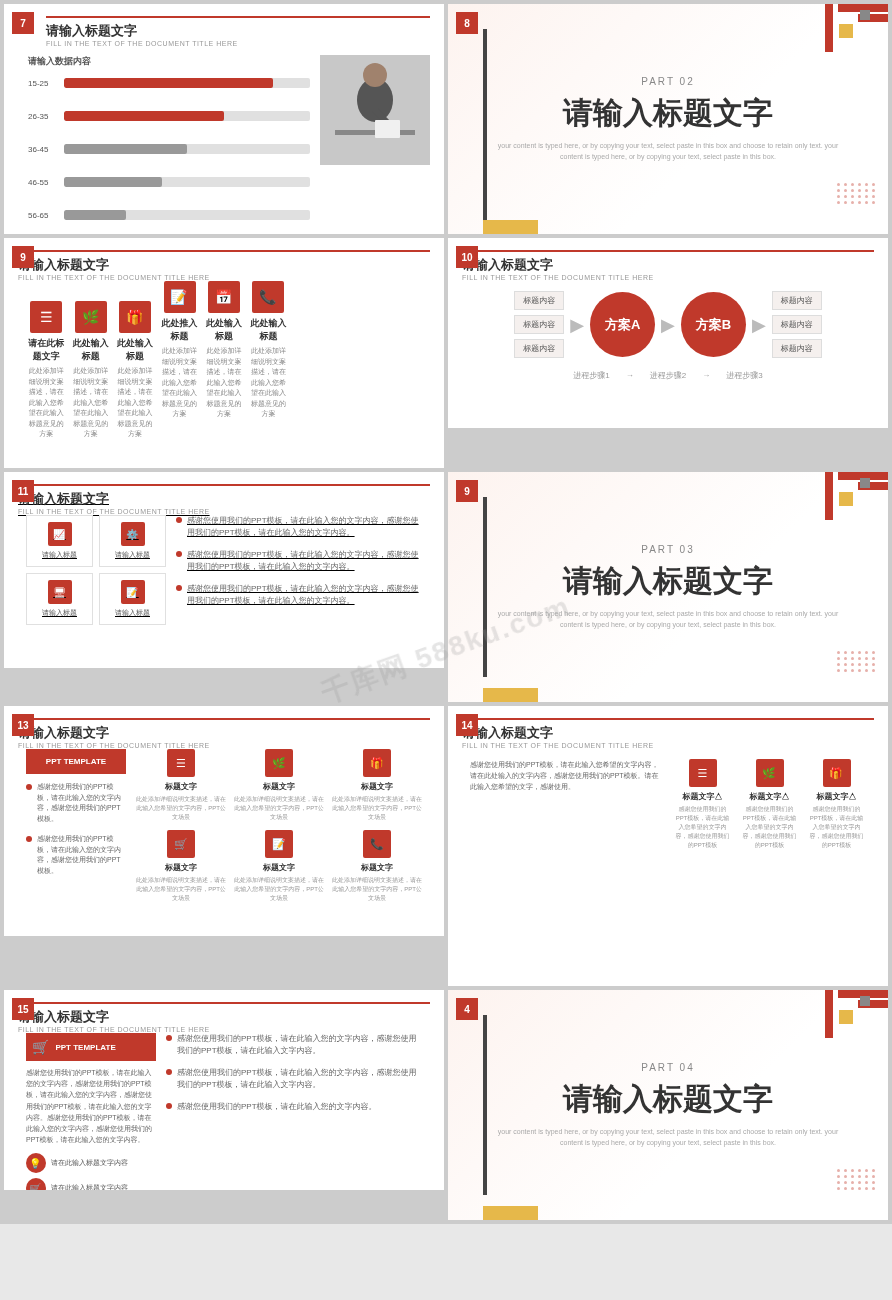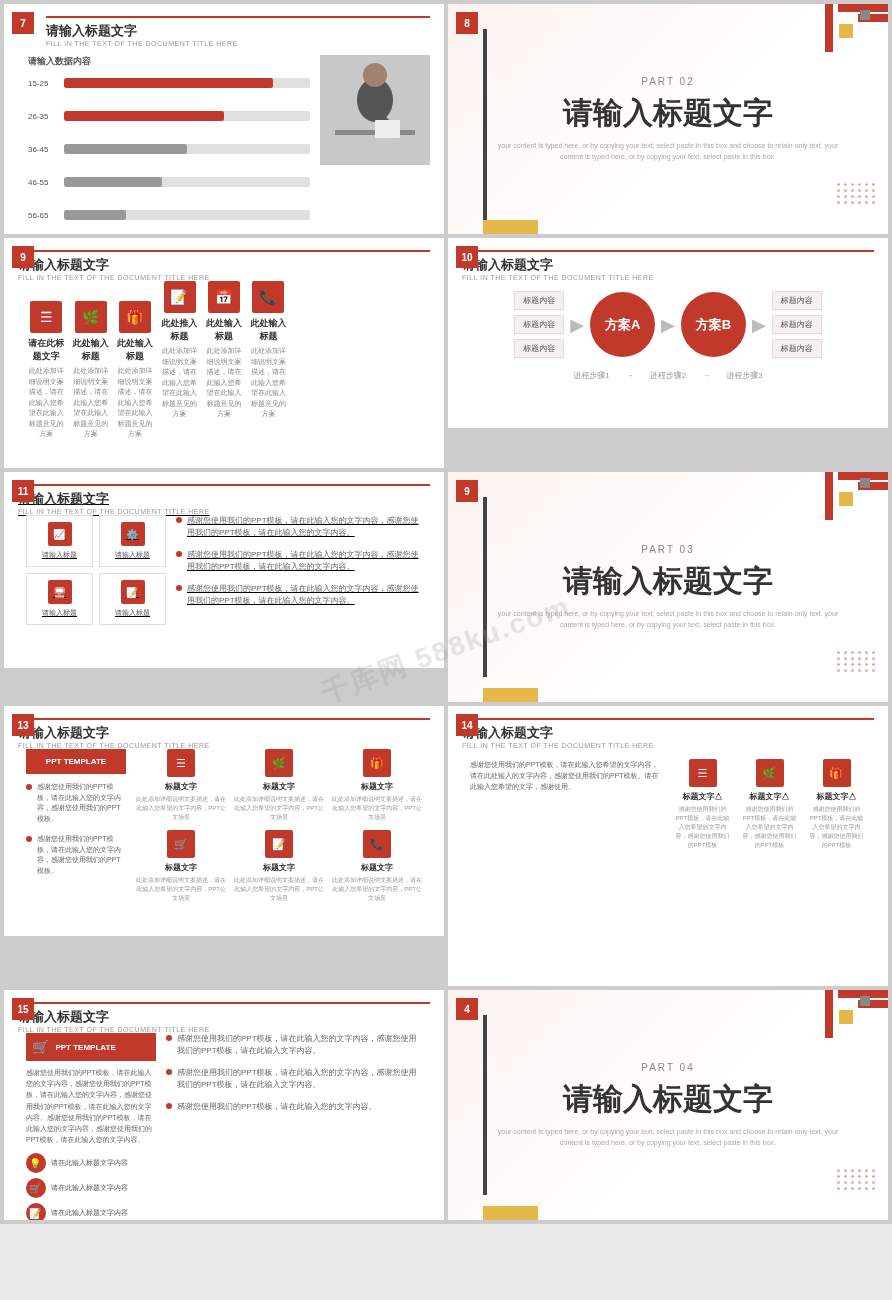--- a/index.html
+++ b/index.html
@@ -344,21 +344,21 @@
     }
     .slide-14-right {
       flex: 1;
       display: grid;
       grid-template-columns: 1fr 1fr 1fr;
       gap: 8px;
     }
 
     
     .slide-15 {
-      height: 230px;
+      height: 200px;
       padding: 12px 14px;
     }
     .slide-15 .content-area {
       display: flex;
       gap: 10px;
       padding: 0 8px;
     }
     .slide-15-left {
       width: 130px;
       flex-shrink: 0;

